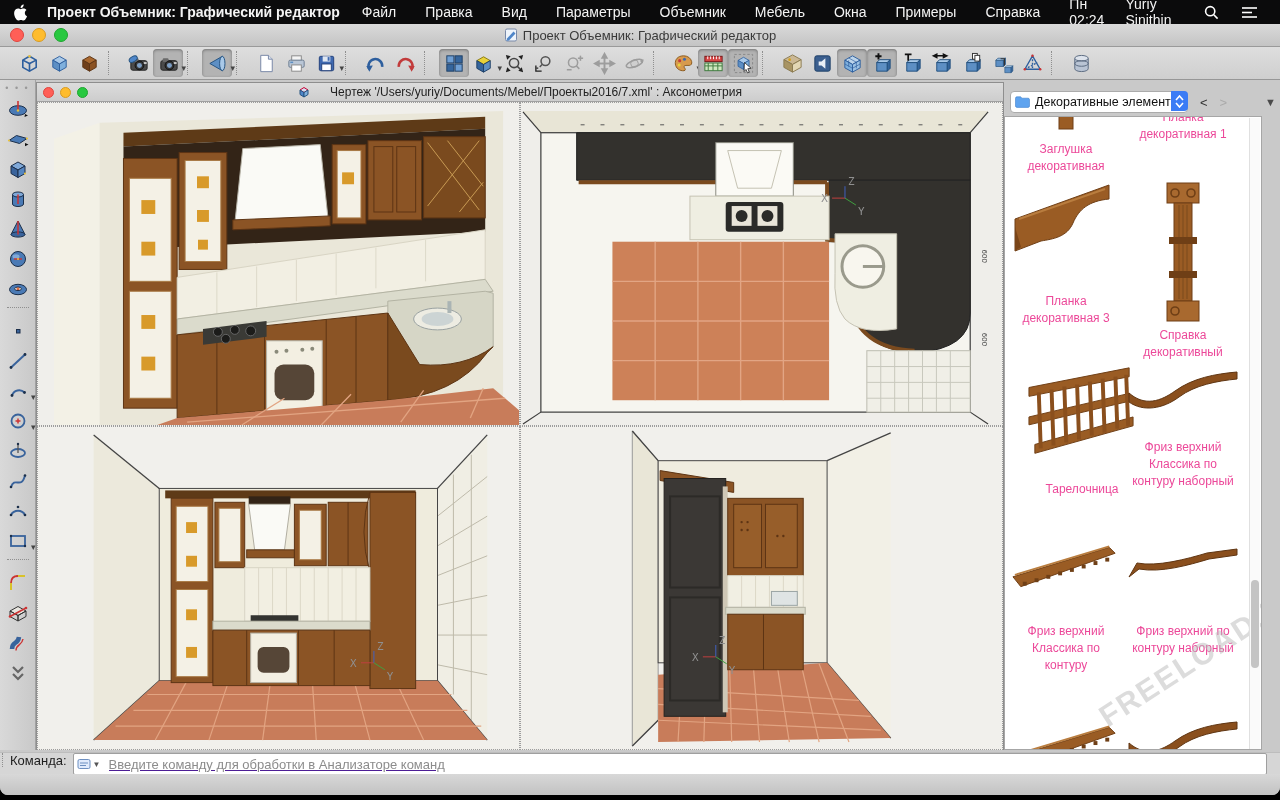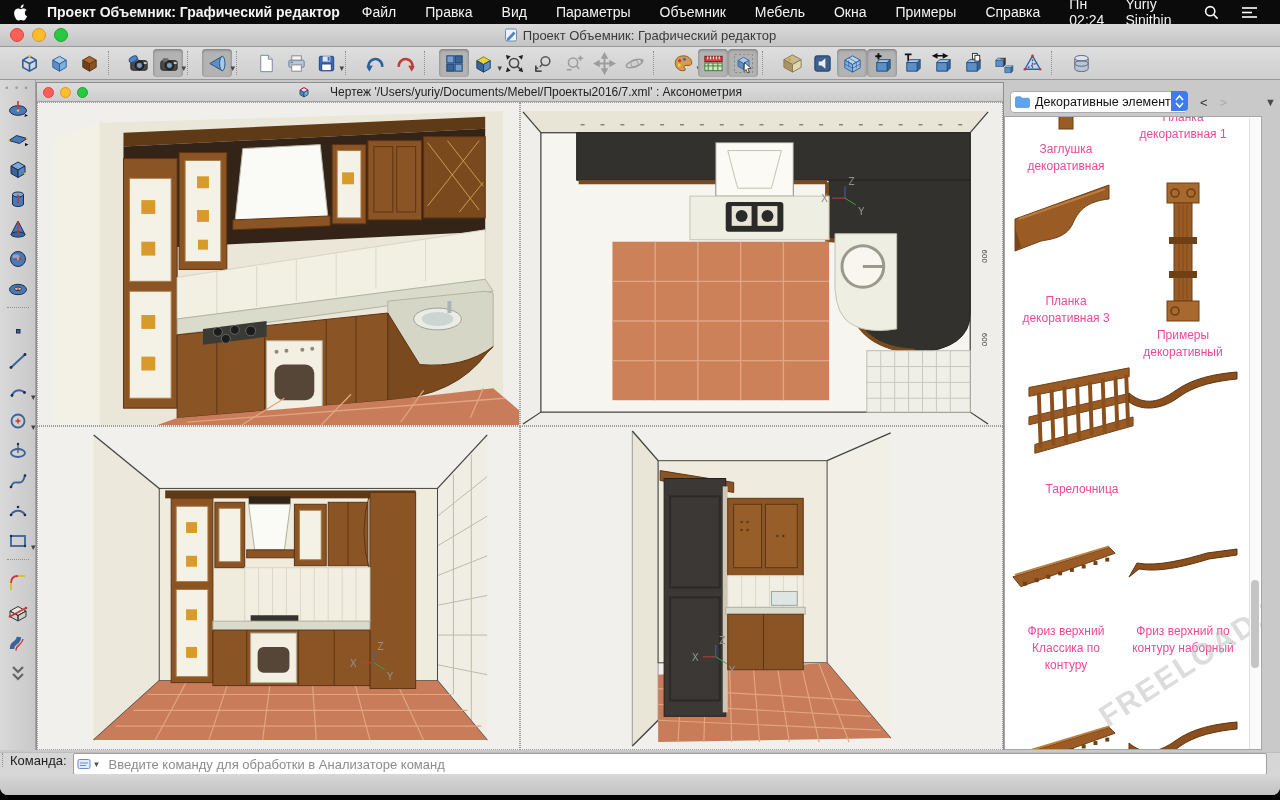--- a/index.html
+++ b/index.html
@@ -88,21 +88,21 @@
 
   
   #cmdbar{position:absolute;left:0;top:728px;width:1280px;height:22px;background:#d6d6d6;
     display:flex;align-items:flex-start;font-size:13px;border-top:1px solid #bdbdbd;}
   #cmdbar .handle{width:4px;height:14px;border-left:1px dotted #8f8f8f;margin:0 3px 0 2px;}
   #cmdbar .cmdlabel{color:#1d1d1d;margin-right:6px;white-space:nowrap;}
   .cmdfield{flex:0 0 1192px;height:20px;background:#fff;border:1px solid #9f9f9f;border-radius:2px;
     display:flex;align-items:center;}
   .cmdfield .ficon{margin:0 2px 0 3px;display:flex;align-items:center;}
   .cmdfield .fdd{font-size:8px;color:#555;margin-right:6px;}
-  .cmdfield input{flex:1;border:none;outline:none;font-size:13px;font-family:inherit;color:#4c1d95;background:transparent;height:16px;}
+  .cmdfield input{flex:1;border:none;outline:none;font-size:13px;font-family:inherit;color:#4c1d95;background:transparent;height:16px;text-decoration:underline;}
   .cmdfield input::placeholder{color:#8c8c8c;}
   #statusstrip{position:absolute;left:0;top:750px;width:1280px;height:21px;
     background:linear-gradient(#d8d8d8,#c2c2c2);}
 </style>
 </head>
 <body>
 
 <svg width="0" height="0" style="position:absolute">
 <defs>
   <symbol id="cube-wire" viewBox="0 0 24 24">
@@ -1171,21 +1171,21 @@
                   <line x1="24" y1="24" x2="24" y2="118"></line>
                   <line x1="28" y1="24" x2="28" y2="118"></line>
                   <line x1="32" y1="24" x2="32" y2="118"></line>
                 </g>
                 <rect x="14" y="56" width="28" height="7" fill="#6f3f16"></rect>
                 <rect x="14" y="90" width="28" height="7" fill="#6f3f16"></rect>
                 <rect x="12" y="120" width="32" height="20" fill="#a8692f" stroke="#6f3f16"></rect>
                 <circle cx="20" cy="130" r="4" fill="none" stroke="#6f3f16" stroke-width="1.6"></circle>
               </svg>
           </div>
-          <div>Примеры декоративный</div>
+          <div>Справка декоративный</div>
         </div>
 
         <div class="citem" style="left:22px;top:248px;width:110px;">
           <div class="cimg" style="height:116px;">
             <svg width="112" height="100" viewBox="0 0 112 100">
                 <g fill="#9a5c24" stroke="#6f3f16">
                   <polygon points="2,22 104,2 104,11 2,31"></polygon>
                   <polygon points="2,52 104,28 104,36 2,60"></polygon>
                   <polygon points="8,80 108,52 108,61 8,89"></polygon>
                 </g>
@@ -1203,20 +1203,21 @@
           </div>
           <div>Тарелочница</div>
         </div>
 
         <div class="citem" style="left:122px;top:248px;width:112px;">
           <div class="cimg" style="height:74px;">
             <svg width="112" height="44" viewBox="0 0 112 44">
                 <use href="#cat-wave"></use>
               </svg>
           </div>
+          <div>Фриз верхний Классика по контуру наборный</div>
         </div>
 
         <div class="citem" style="left:6px;top:424px;width:110px;">
           <div class="cimg" style="height:82px;">
             <svg width="112" height="50" viewBox="0 0 112 50">
                 <use href="#cat-cornice"></use>
               </svg>
           </div>
           <div>Фриз верхний Классика по контуру</div>
         </div>

